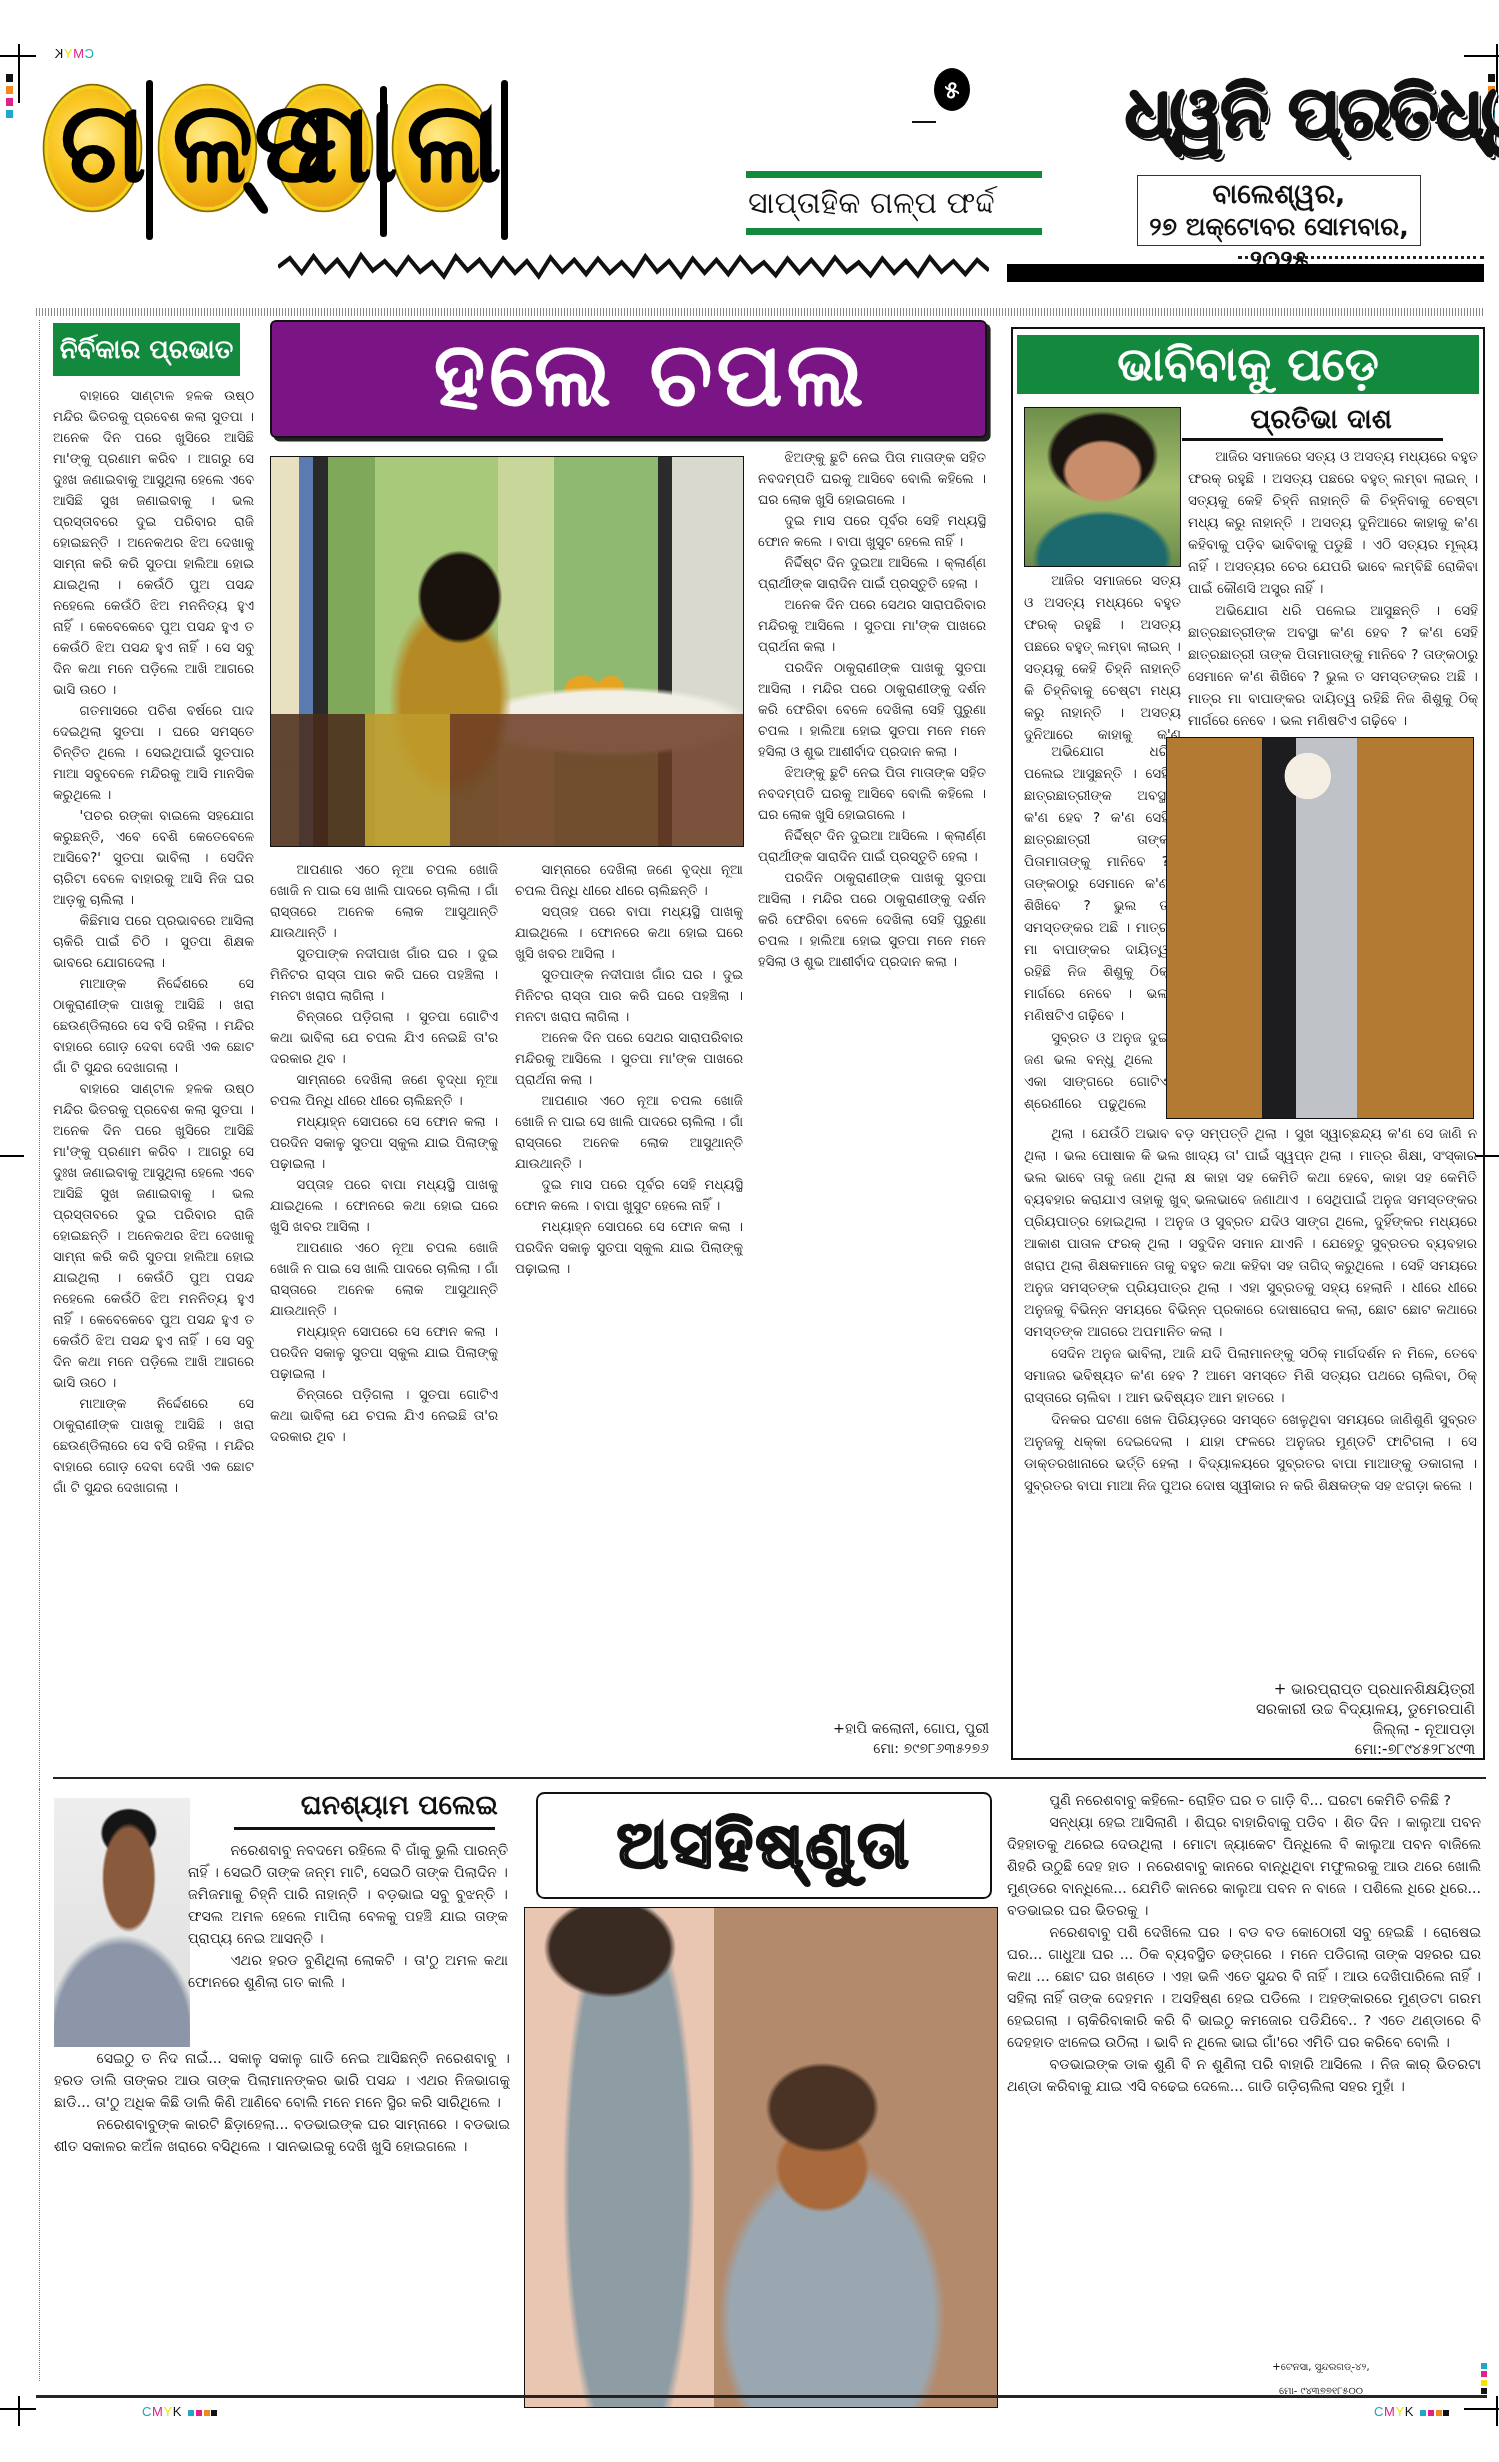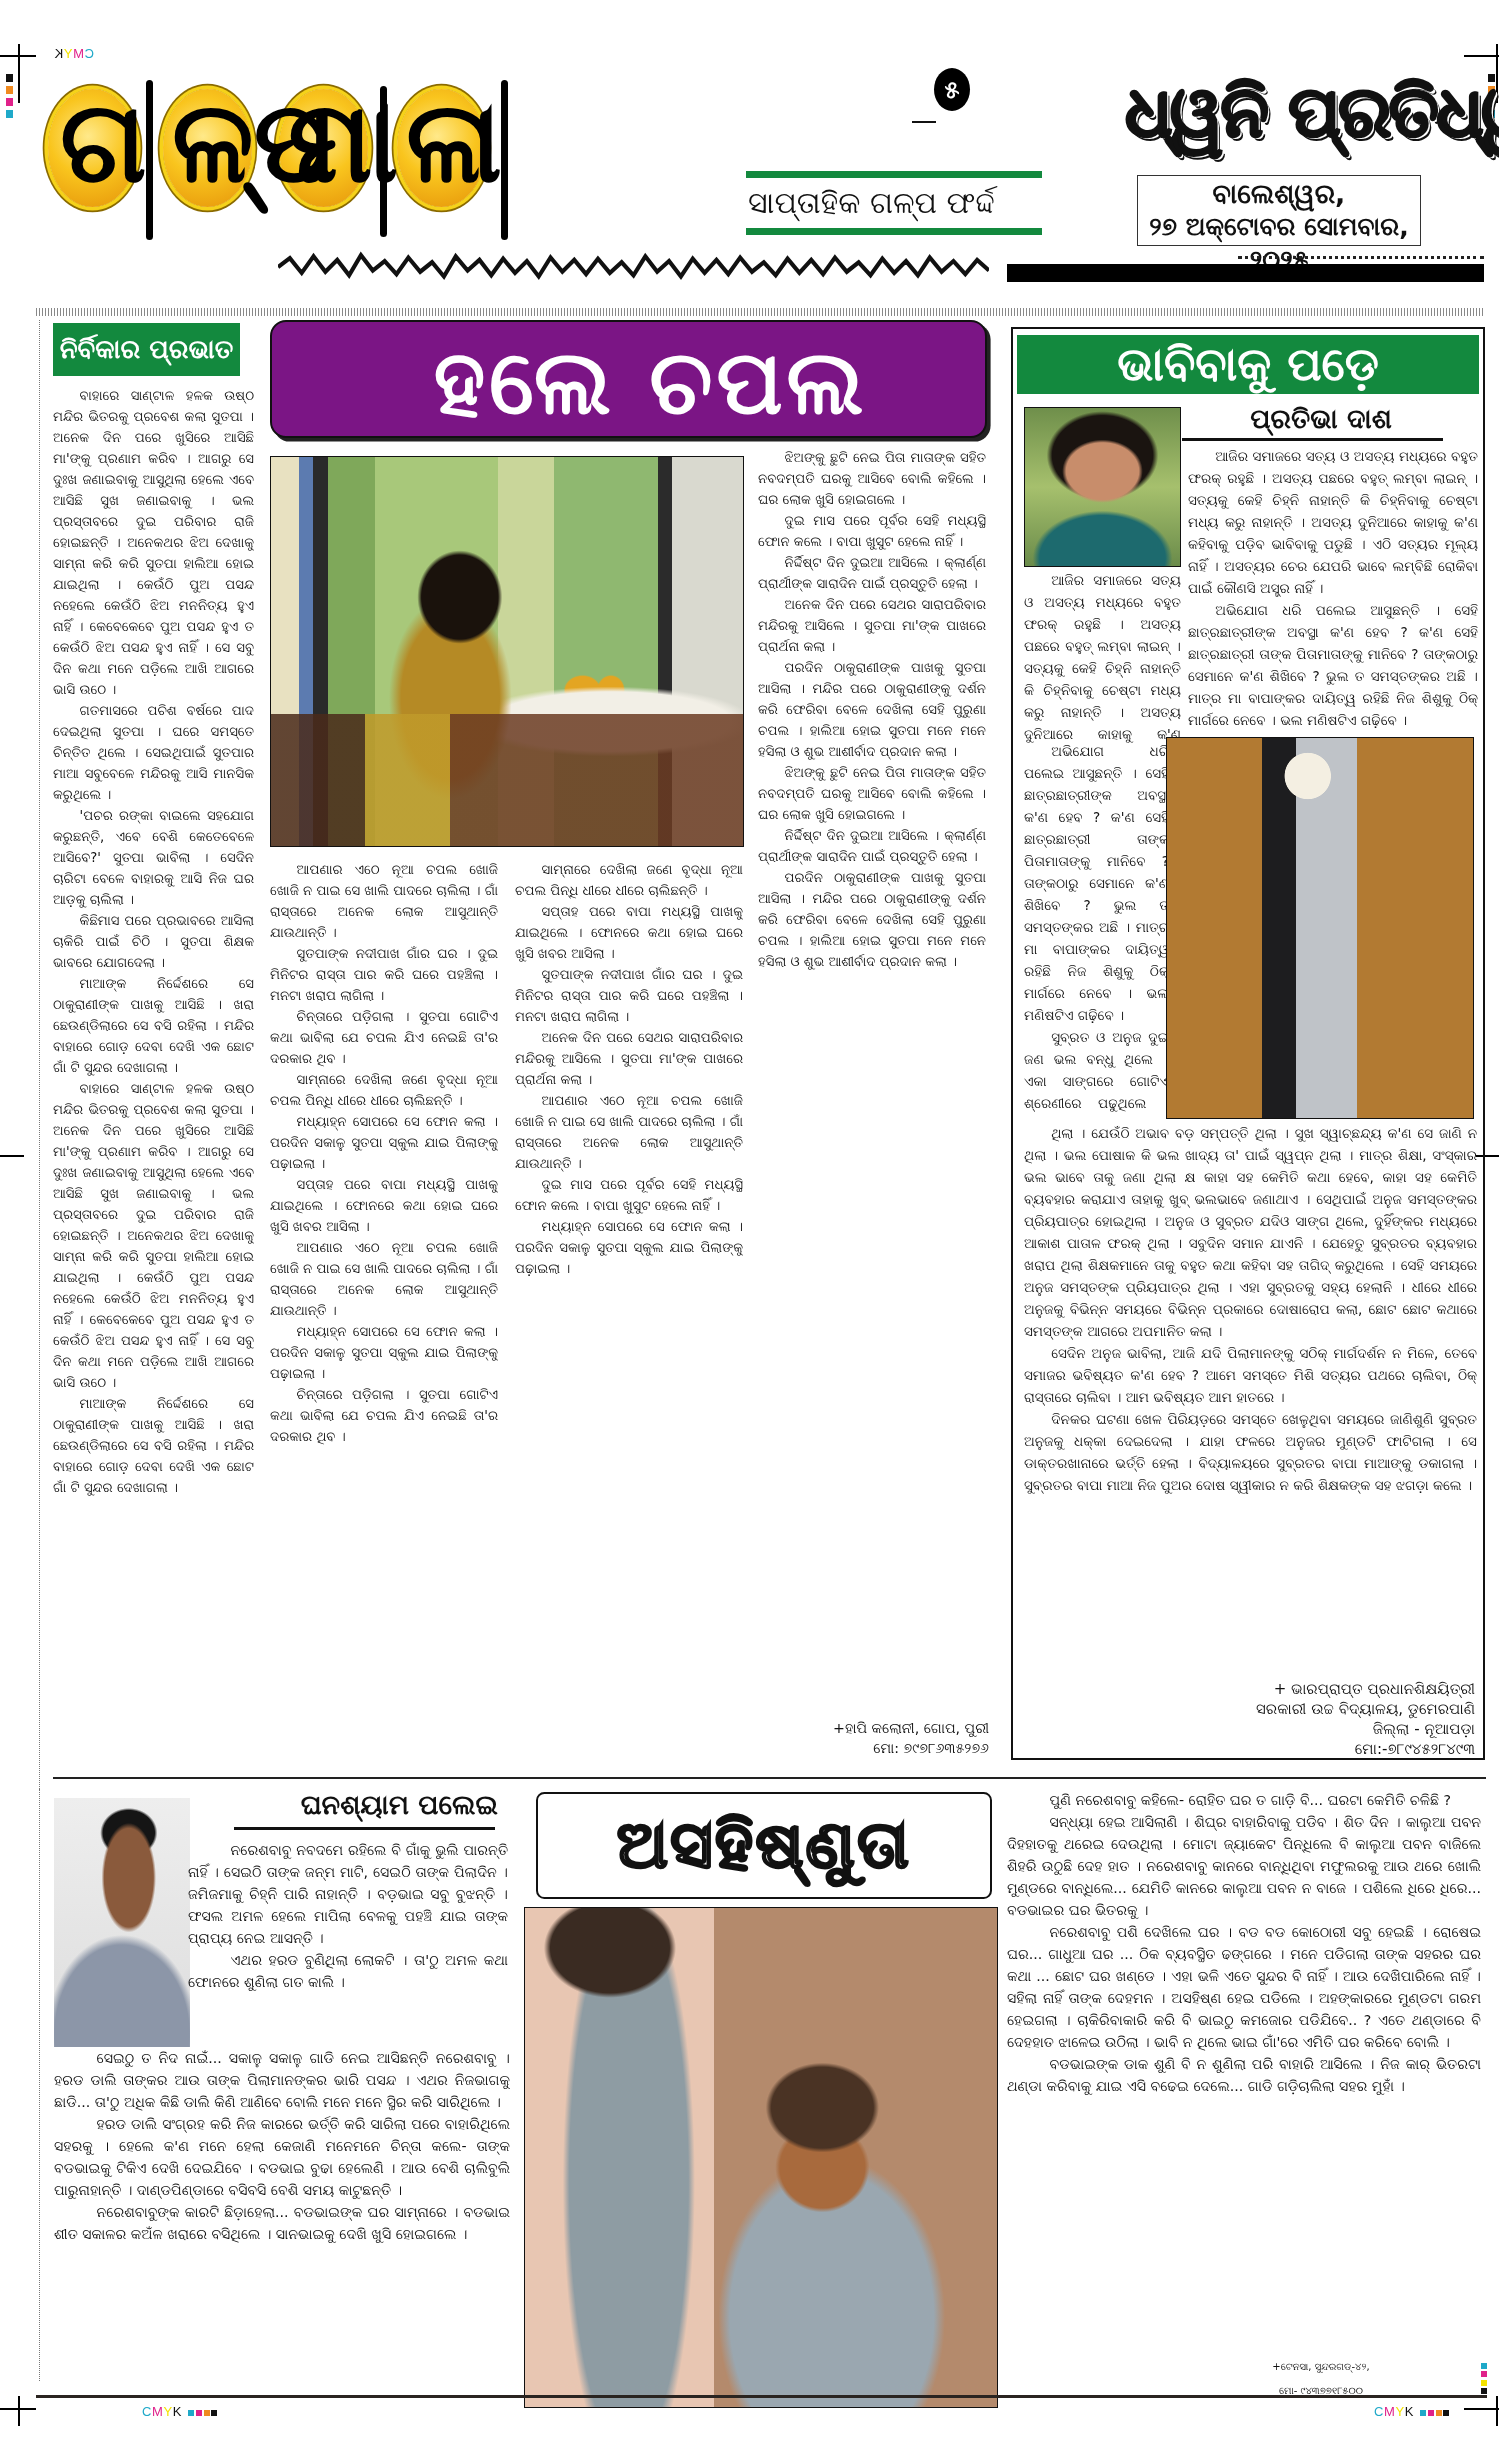--- a/index.html
+++ b/index.html
@@ -33,22 +33,22 @@
   .date-box { border: 1.2px solid #333; text-align: center; }
   .date-box .city { font-size: 27px; font-weight: bold; line-height: 1.3; }
   .date-box .date { font-size: 25px; font-weight: bold; line-height: 1.3; }
   .zigzag { position: absolute; }
   .dotted-rule { border-top: 3.6px dotted #222; }
   .black-band { background: #000; }
   .hatch { background: repeating-linear-gradient(90deg, #888 0 1.2px, #fff 1.2px 3px); height: 8.3px; }
 
   
   .green-box { background: #13893e; color: #fff; display: flex; align-items: center; justify-content: center; }
-  .purple-box { background: #7b1585; color: #fff; border-radius: 16px; border: 2.4px solid #111;
-                display: flex; align-items: flex-end; justify-content: center;
+  .purple-box { background: #7b1585; color: #fff; border-radius: 6px; border: 2.4px solid #111;
+                display: flex; align-items: flex-start; justify-content: center;
                 box-shadow: 3.6px 3.6px 0 #222; padding-left: 44px; }
   .purple-box span { font-size: 89px; font-weight: bold; letter-spacing: 3.6px; }
   .green-head span { font-size: 46px; font-weight: bold; }
   .section-box { border: 2.4px solid #111; }
 
   
   .col { font-size: 13.3px; line-height: 21px; text-align: justify; color: #111; overflow: hidden; }
   .col p { text-indent: 2em; }
   .col-wide { font-size: 14.2px; line-height: 22px; text-align: justify; overflow: hidden; }
   .col-wide p { text-indent: 3em; }
@@ -261,21 +261,20 @@
 <div class="abs img-frame photo-man" style="left:54px;top:1798px;width:136px;height:249px;border:none;"></div>
 <div class="abs" style="left:237px;top:1789px;width:261px;text-align:right;font-size:27px;font-weight:bold;">ଘନଶ୍ୟାମ ପଲେଇ</div>
 <div class="abs rule-thick" style="left:234px;top:1827px;width:261px;"></div>
 
 <div class="abs col-wide" style="left:188px;top:1839px;width:320px;height:201px;">
   <p>ନରେଶବାବୁ ନବଦମେ ରହିଲେ ବି ଗାଁକୁ ଭୁଲି ପାରନ୍ତି ନାହିଁ । ସେଇଠି ତାଙ୍କ ଜନ୍ମ ମାଟି, ସେଇଠି ତାଙ୍କ ପିଲାଦିନ । ଜମିଜମାକୁ ଚିହ୍ନି ପାରି ନାହାନ୍ତି । ବଡ଼ଭାଇ ସବୁ ବୁଝନ୍ତି । ଫସଲ ଅମଳ ହେଲେ ମାପିଲା ବେଳକୁ ପହଞ୍ଚି ଯାଇ ତାଙ୍କ ପ୍ରାପ୍ୟ ନେଇ ଆସନ୍ତି ।</p>
   <p>ଏଥର ହରଡ ବୁଣିଥିଲା ଲୋକଟି । ତା'ଠୁ ଅମଳ କଥା ଫୋନରେ ଶୁଣିଲା ଗତ କାଲି ।</p>
 </div>
 <div class="abs col-wide" style="left:54px;top:2047px;width:456px;height:344px;">
   <p>ସେଇଠୁ ତ ନିଦ ନାଇଁ... ସକାଳୁ ସକାଳୁ ଗାଡି ନେଇ ଆସିଛନ୍ତି ନରେଶବାବୁ । ହରଡ ଡାଲି ତାଙ୍କର ଆଉ ତାଙ୍କ ପିଲାମାନଙ୍କର ଭାରି ପସନ୍ଦ । ଏଥର ନିଜଭାଗକୁ ଛାଡି... ତା'ଠୁ ଅଧିକ କିଛି ଡାଲି କିଣି ଆଣିବେ ବୋଲି ମନେ ମନେ ସ୍ଥିର କରି ସାରିଥିଲେ ।</p>
-  <p>ହରଡ ଡାଲି ସଂଗ୍ରହ କରି ନିଜ କାରରେ ଭର୍ତ୍ତି କରି ସାରିଲା ପରେ ବାହାରିଥିଲେ ସହରକୁ । ହେଲେ କ'ଣ ମନେ ହେଲା କେଜାଣି ମନେମନେ ଚିନ୍ତା କଲେ- ତାଙ୍କ ବଡଭାଇକୁ ଟିକିଏ ଦେଖି ଦେଇଯିବେ । ବଡଭାଇ ବୁଢା ହେଲେଣି । ଆଉ ବେଶି ଚାଲିବୁଲି ପାରୁନାହାନ୍ତି । ଦାଣ୍ଡପିଣ୍ଡାରେ ବସିବସି ବେଶି ସମୟ କାଟୁଛନ୍ତି ।</p>
   <p>ନରେଶବାବୁଙ୍କ କାରଟି ଛିଡ଼ାହେଲା... ବଡଭାଇଙ୍କ ଘର ସାମ୍ନାରେ । ବଡଭାଇ ଶୀତ ସକାଳର କଅଁଳ ଖରାରେ ବସିଥିଲେ । ସାନଭାଇକୁ ଦେଖି ଖୁସି ହୋଇଗଲେ ।</p>
 </div>
 
 <div class="abs" style="left:536px;top:1792px;width:456px;height:107px;border:2.4px solid #111;border-radius:8.3px;display:flex;align-items:center;justify-content:center;background:#fff;">
   <span style="font-size:65px;font-weight:bold;color:#fff;-webkit-text-stroke:2.4px #111;letter-spacing:2.4px;">ଅସହିଷ୍ଣୁତା</span>
 </div>
 <div class="abs img-frame paint-men" style="left:524px;top:1907px;width:474px;height:501px;border-width:1.2px;"></div>
 
 <div class="abs col-wide" style="left:1007px;top:1789px;width:474px;height:521px;">
   <p>ପୁଣି ନରେଶବାବୁ କହିଲେ- ରୋହିତ ଘର ତ ଗାଡ଼ି ବି... ଘରଟା କେମିତି ଚଳିଛି ?</p>

